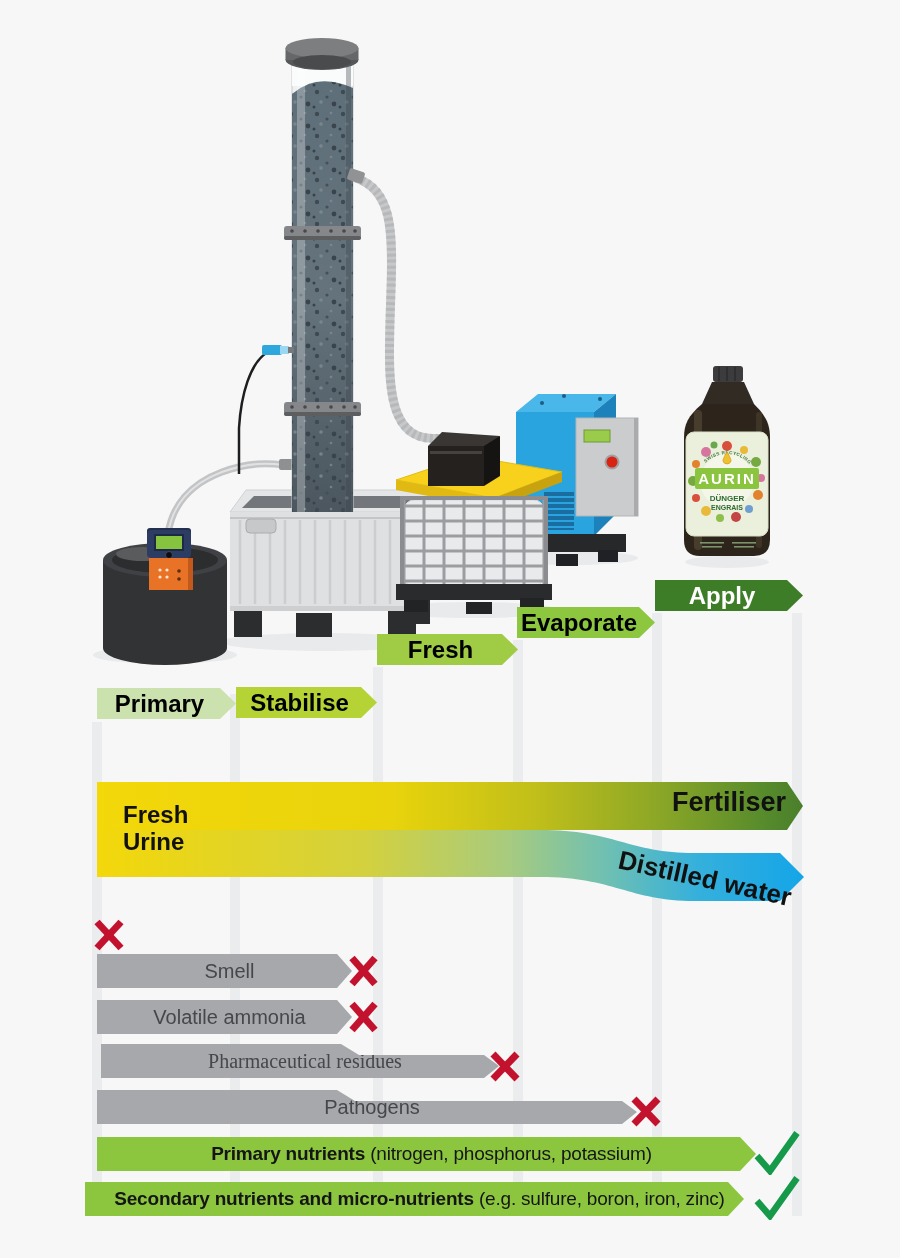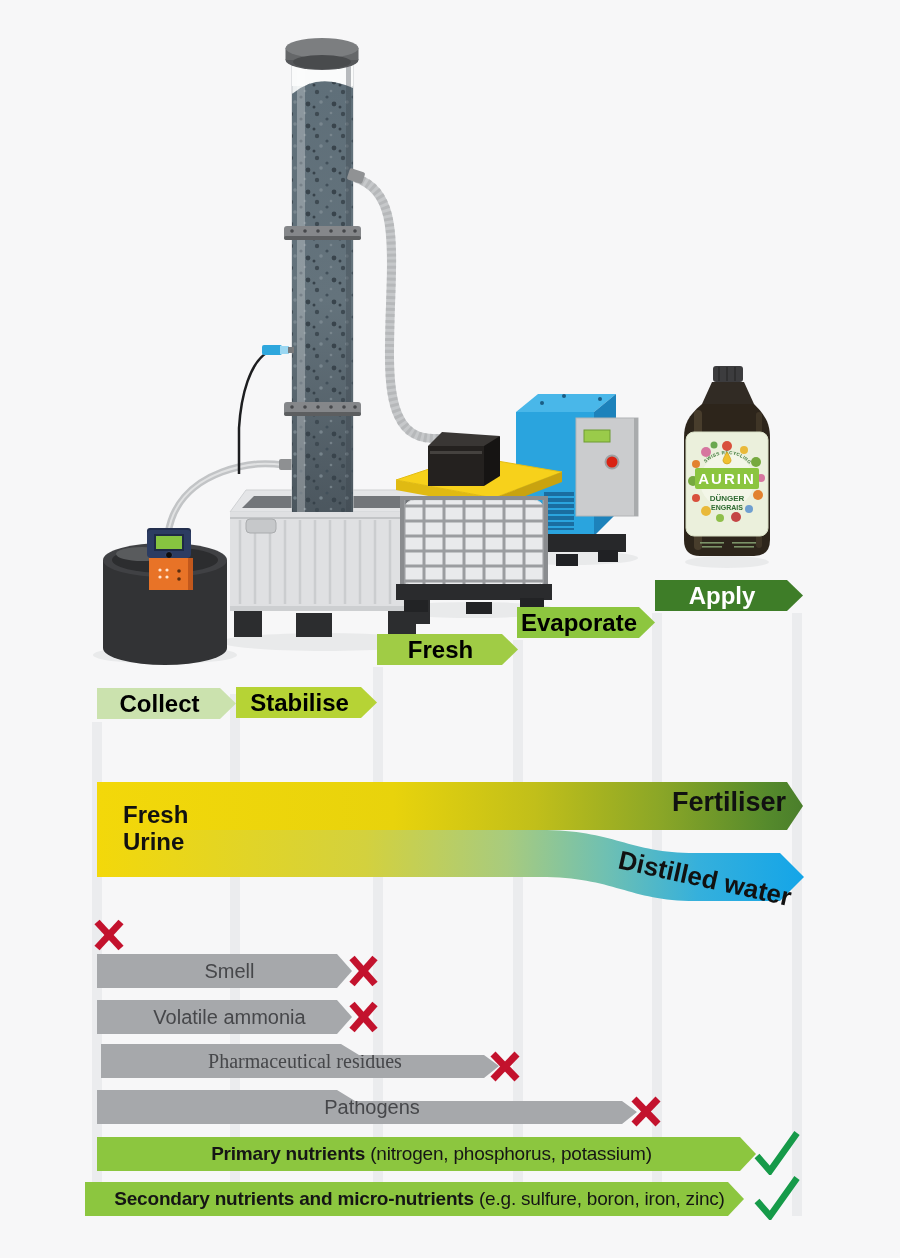--- a/index.html
+++ b/index.html
@@ -302,21 +302,21 @@
   </svg>
 
   <div class="gline" style="left:92px;top:722px;height:494px"></div>
   <div class="gline" style="left:230px;top:694px;height:522px"></div>
   <div class="gline" style="left:373px;top:667px;height:549px"></div>
   <div class="gline" style="left:513px;top:640px;height:576px"></div>
   <div class="gline" style="left:652px;top:613px;height:603px"></div>
   <div class="gline" style="left:792px;top:613px;height:603px"></div>
 
   <div class="step" style="left:97px;top:688px;width:139px;background:#cbe2ae;">
-    <span>Collect</span></div>
+    <span>Primary</span></div>
   <div class="step" style="left:236px;top:687px;width:141px;background:#b6d335;">
     <span>Stabilise</span></div>
   <div class="step" style="left:377px;top:634px;width:141px;background:#a0cc45;">
     <span>Fresh</span></div>
   <div class="step" style="left:517px;top:607px;width:138px;background:#8dc63f;">
     <span>Evaporate</span></div>
   <div class="step" style="left:655px;top:580px;width:148px;background:#3e7d28;color:#ffffff;">
     <span>Apply</span></div>
 
   <svg class="abs" style="left:0;top:770px" width="900" height="150" viewBox="0 0 900 150">

